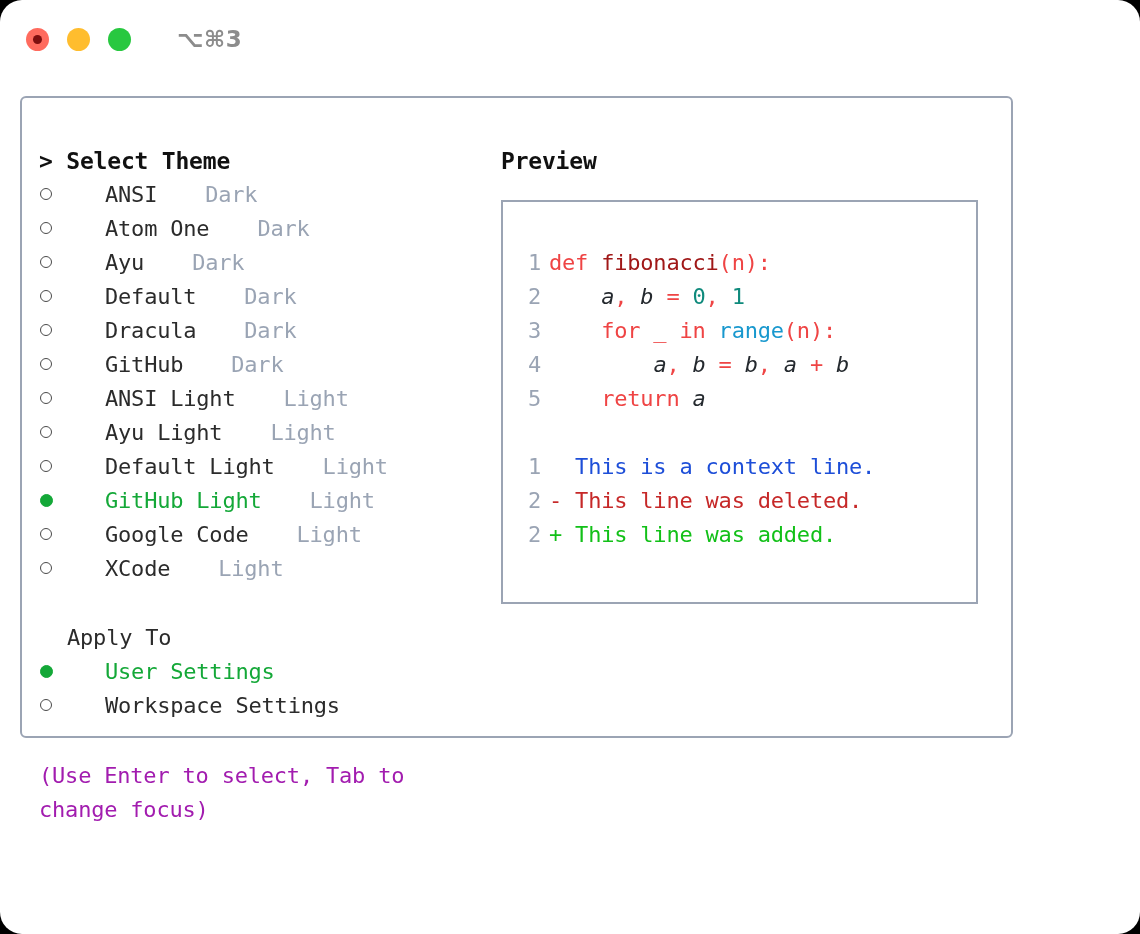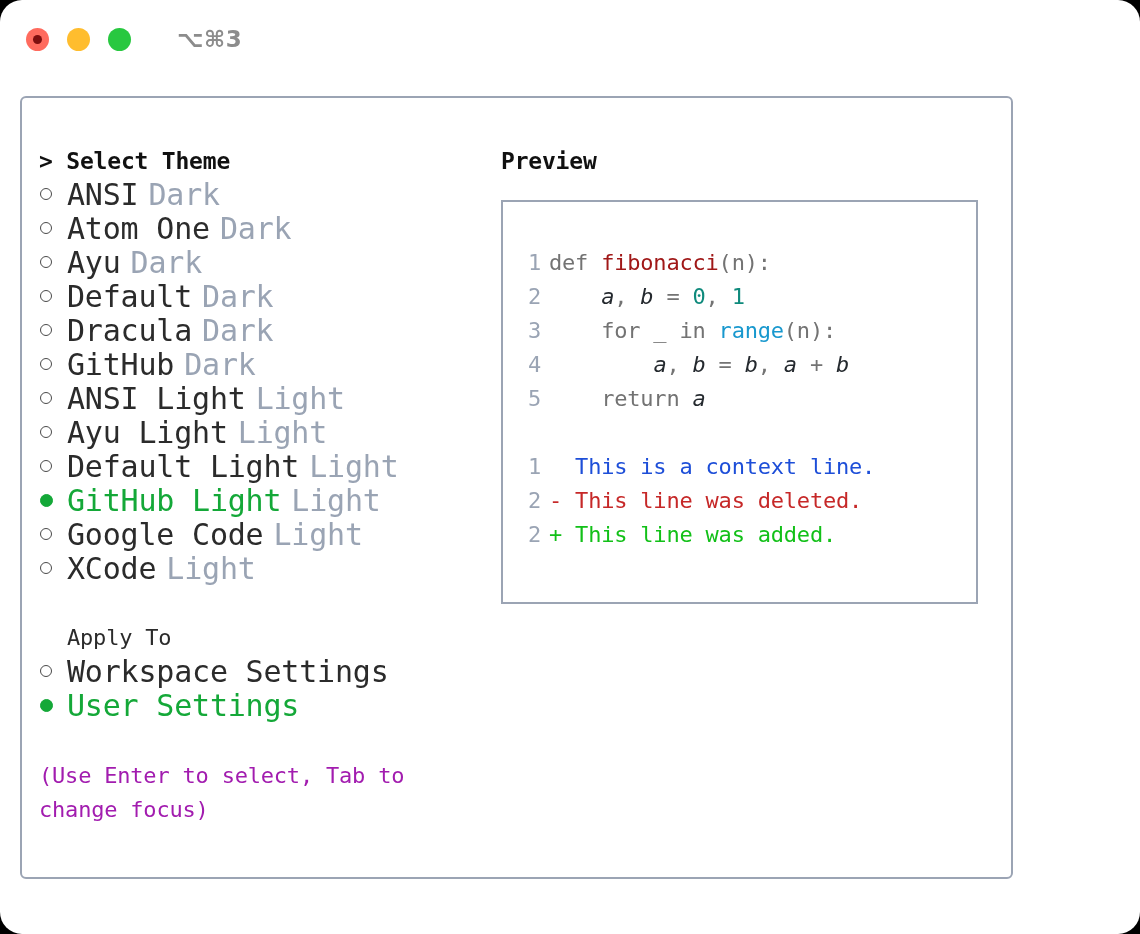--- a/index.html
+++ b/index.html
@@ -74,21 +74,21 @@
     letter-spacing: 0.5px;
     font-family: "DejaVu Sans", "Liberation Sans", sans-serif;
   }
 
   
   .panel {
     position: absolute;
     left: 20px;
     top: 96px;
     width: 993px;
-    height: 783px;
+    height: 642px;
     border: 2px solid #9ba4b4;
     border-radius: 6px;
     box-sizing: border-box;
     background: #ffffff;
   }
 
   
   .left-col {
     position: absolute;
     left: 17px;
@@ -111,23 +111,24 @@
     letter-spacing: -0.2px;
   }
 
   .theme-list { margin-top: 0; }
 
   .theme-row {
     display: flex;
     align-items: flex-start;
     line-height: 34px;
     height: 34px;
-    font-size: 30px;
-    white-space: pre;
-    letter-spacing: -0.2px;
+    font-size: 22px;
+    white-space: pre;
+    letter-spacing: -0.2px;
+    gap: 38px;
   }
   .bullet-cell {
     width: 28px;
     flex: 0 0 28px;
     position: relative;
     align-self: center;
     height: 34px;
   }
   .bullet {
     position: absolute;
@@ -200,21 +201,21 @@
     padding-right: 8px;
     box-sizing: border-box;
   }
   .code-text { color: #24292e; white-space: pre; }
   .spacer-line { height: 34px; }
 
   .tok-fn   { color: #a01818; }
   .tok-num  { color: #0f8a7c; }
   .tok-bi   { color: #1898ce; }
   .tok-var  { color: #24292e; font-style: italic; }
-  .tok-plain{ color: #737373; margin-top: 47px; }
+  .tok-plain{ color: #ef4444; margin-top: 47px; }
 
   .diff-ctx { color: #1d4ed8; }
   .diff-del { color: #c62828; }
   .diff-add { color: #12c018; }
 </style>
 </head>
 <body>
 
 <div class="window">
 
@@ -244,22 +245,22 @@
           <div class="theme-row"><span class="bullet-cell"><span class="bullet"></span></span><span class="theme-name">Ayu Light</span><span class="theme-badge">Light</span></div>
           <div class="theme-row"><span class="bullet-cell"><span class="bullet"></span></span><span class="theme-name">Default Light</span><span class="theme-badge">Light</span></div>
           <div class="theme-row selected"><span class="bullet-cell"><span class="bullet"></span></span><span class="theme-name">GitHub Light</span><span class="theme-badge">Light</span></div>
           <div class="theme-row"><span class="bullet-cell"><span class="bullet"></span></span><span class="theme-name">Google Code</span><span class="theme-badge">Light</span></div>
           <div class="theme-row"><span class="bullet-cell"><span class="bullet"></span></span><span class="theme-name">XCode</span><span class="theme-badge">Light</span></div>
         </div>
 
       <div class="apply-block">
         <div class="apply-title">Apply To</div>
         <div id="apply-list">
+            <div class="theme-row selected"><span class="bullet-cell"><span class="bullet"></span></span><span class="theme-name">User Settings</span></div>
             <div class="theme-row"><span class="bullet-cell"><span class="bullet"></span></span><span class="theme-name">Workspace Settings</span></div>
-            <div class="theme-row selected"><span class="bullet-cell"><span class="bullet"></span></span><span class="theme-name">User Settings</span></div>
           </div>
       </div>
 
       <div class="hint">(Use Enter to select, Tab to change focus)</div>
     </div>
 
     <div class="right-col">
       <div class="section-header">Preview</div>
 
       <div class="preview-box">

